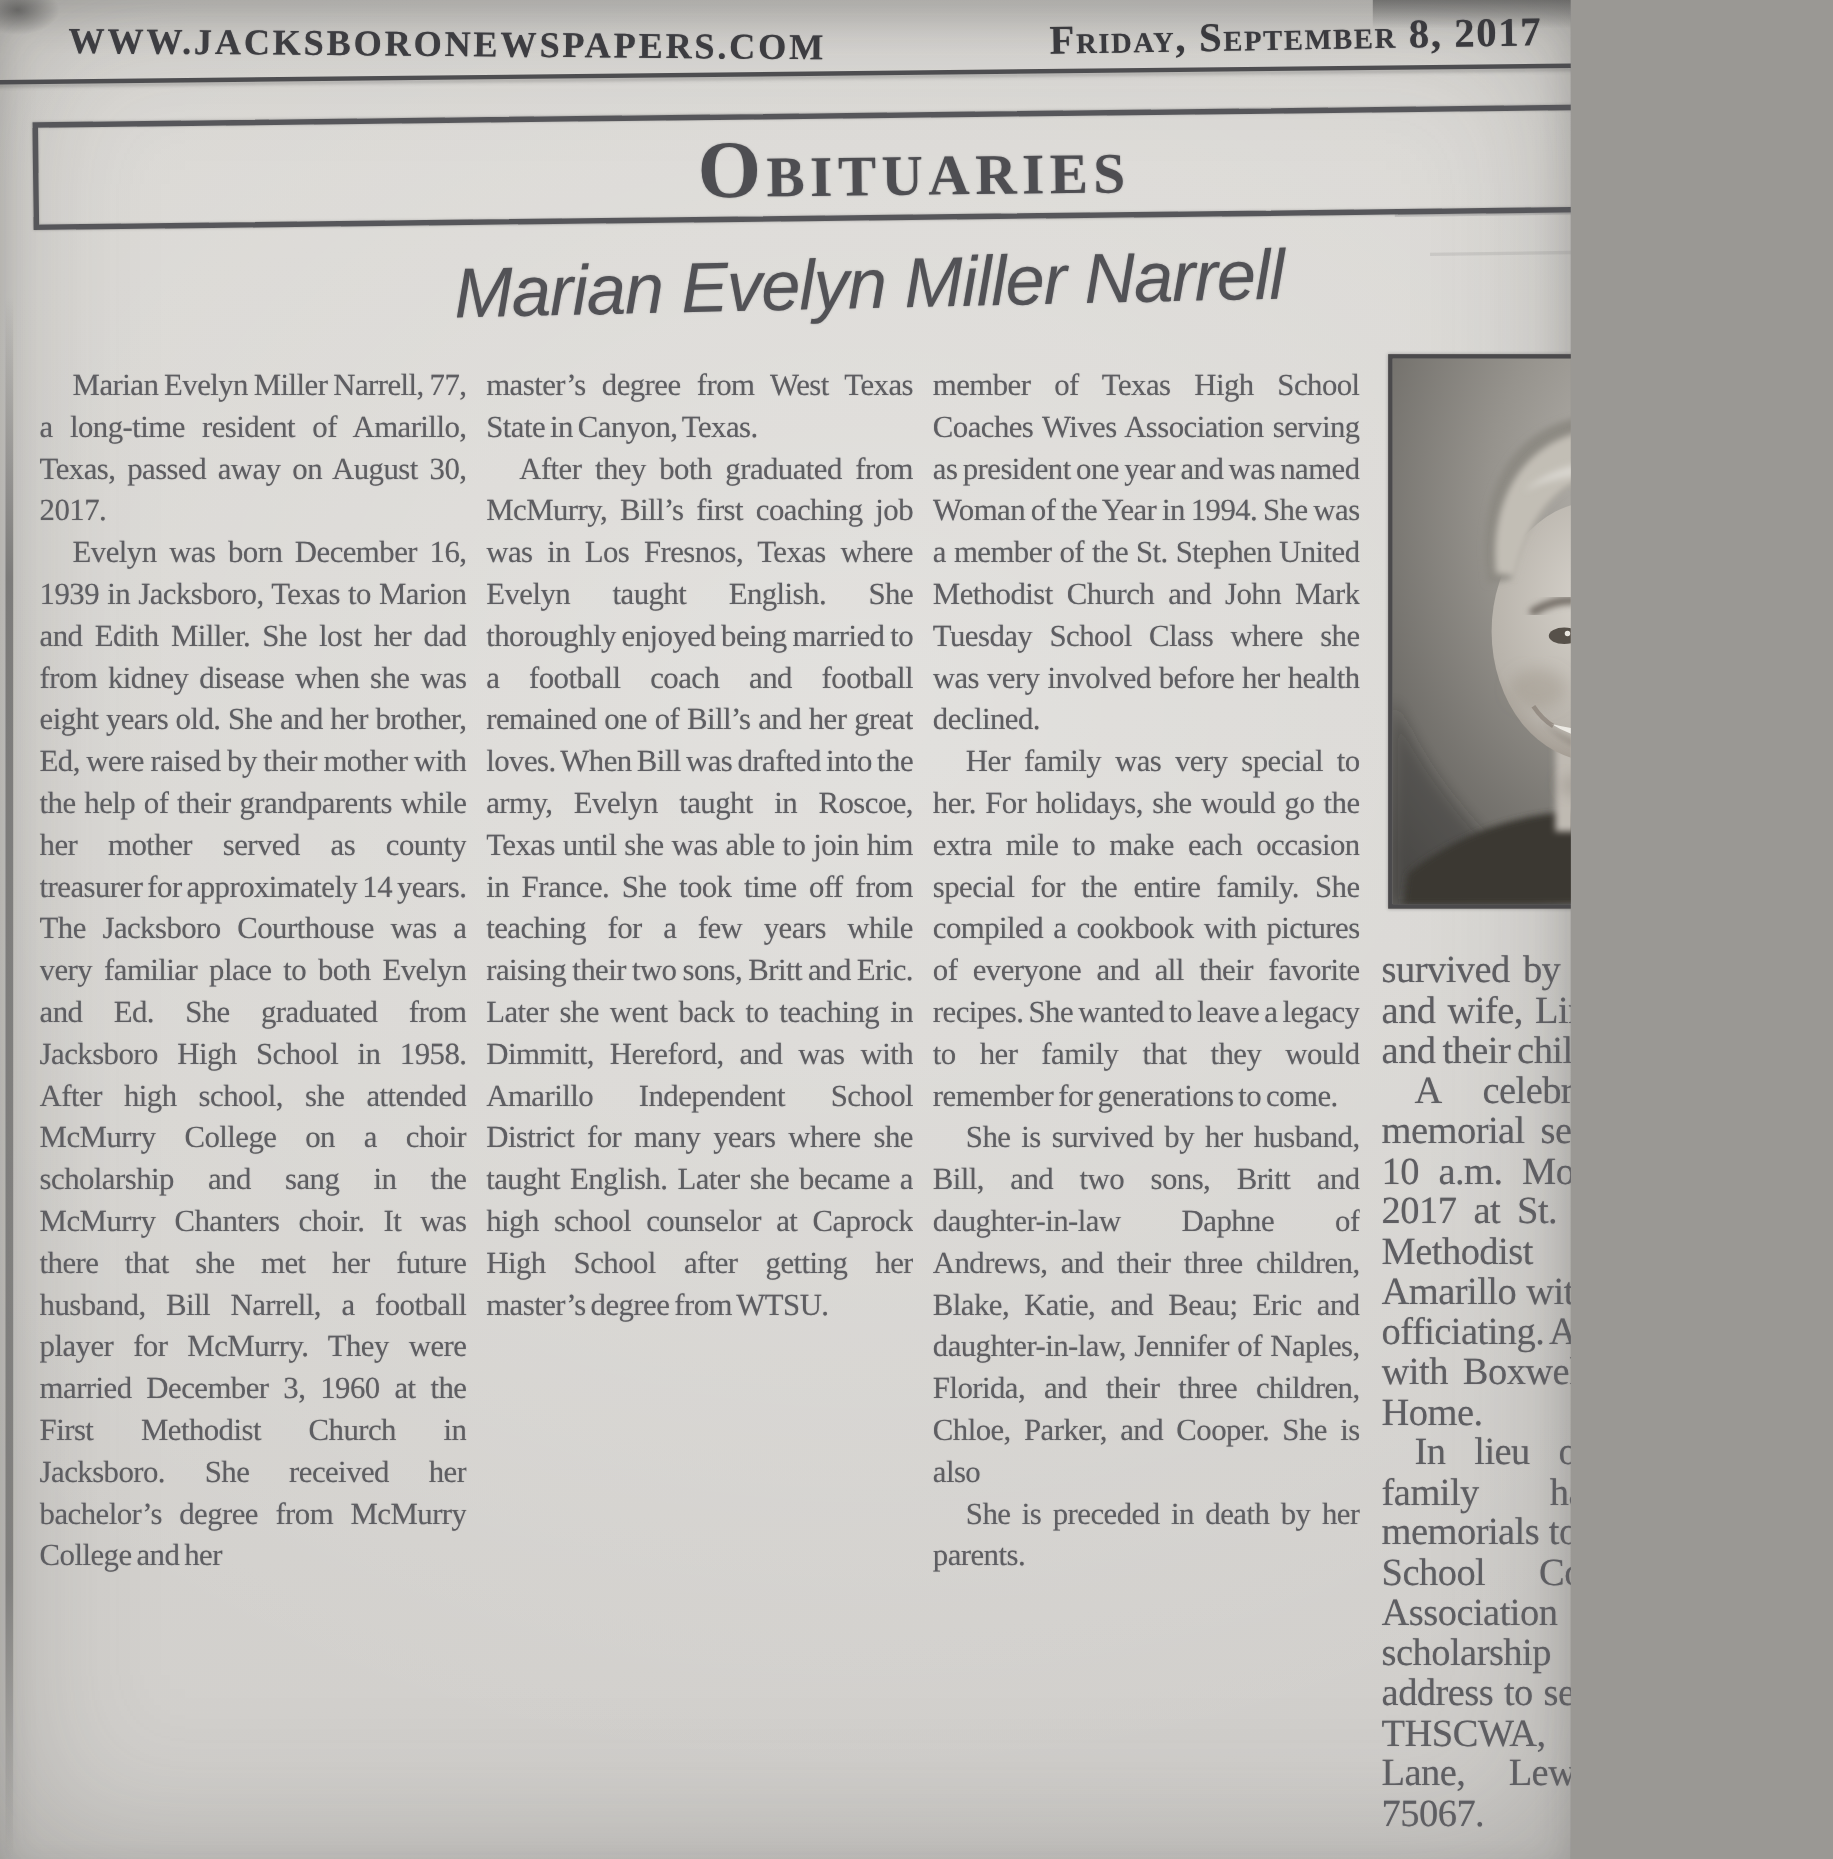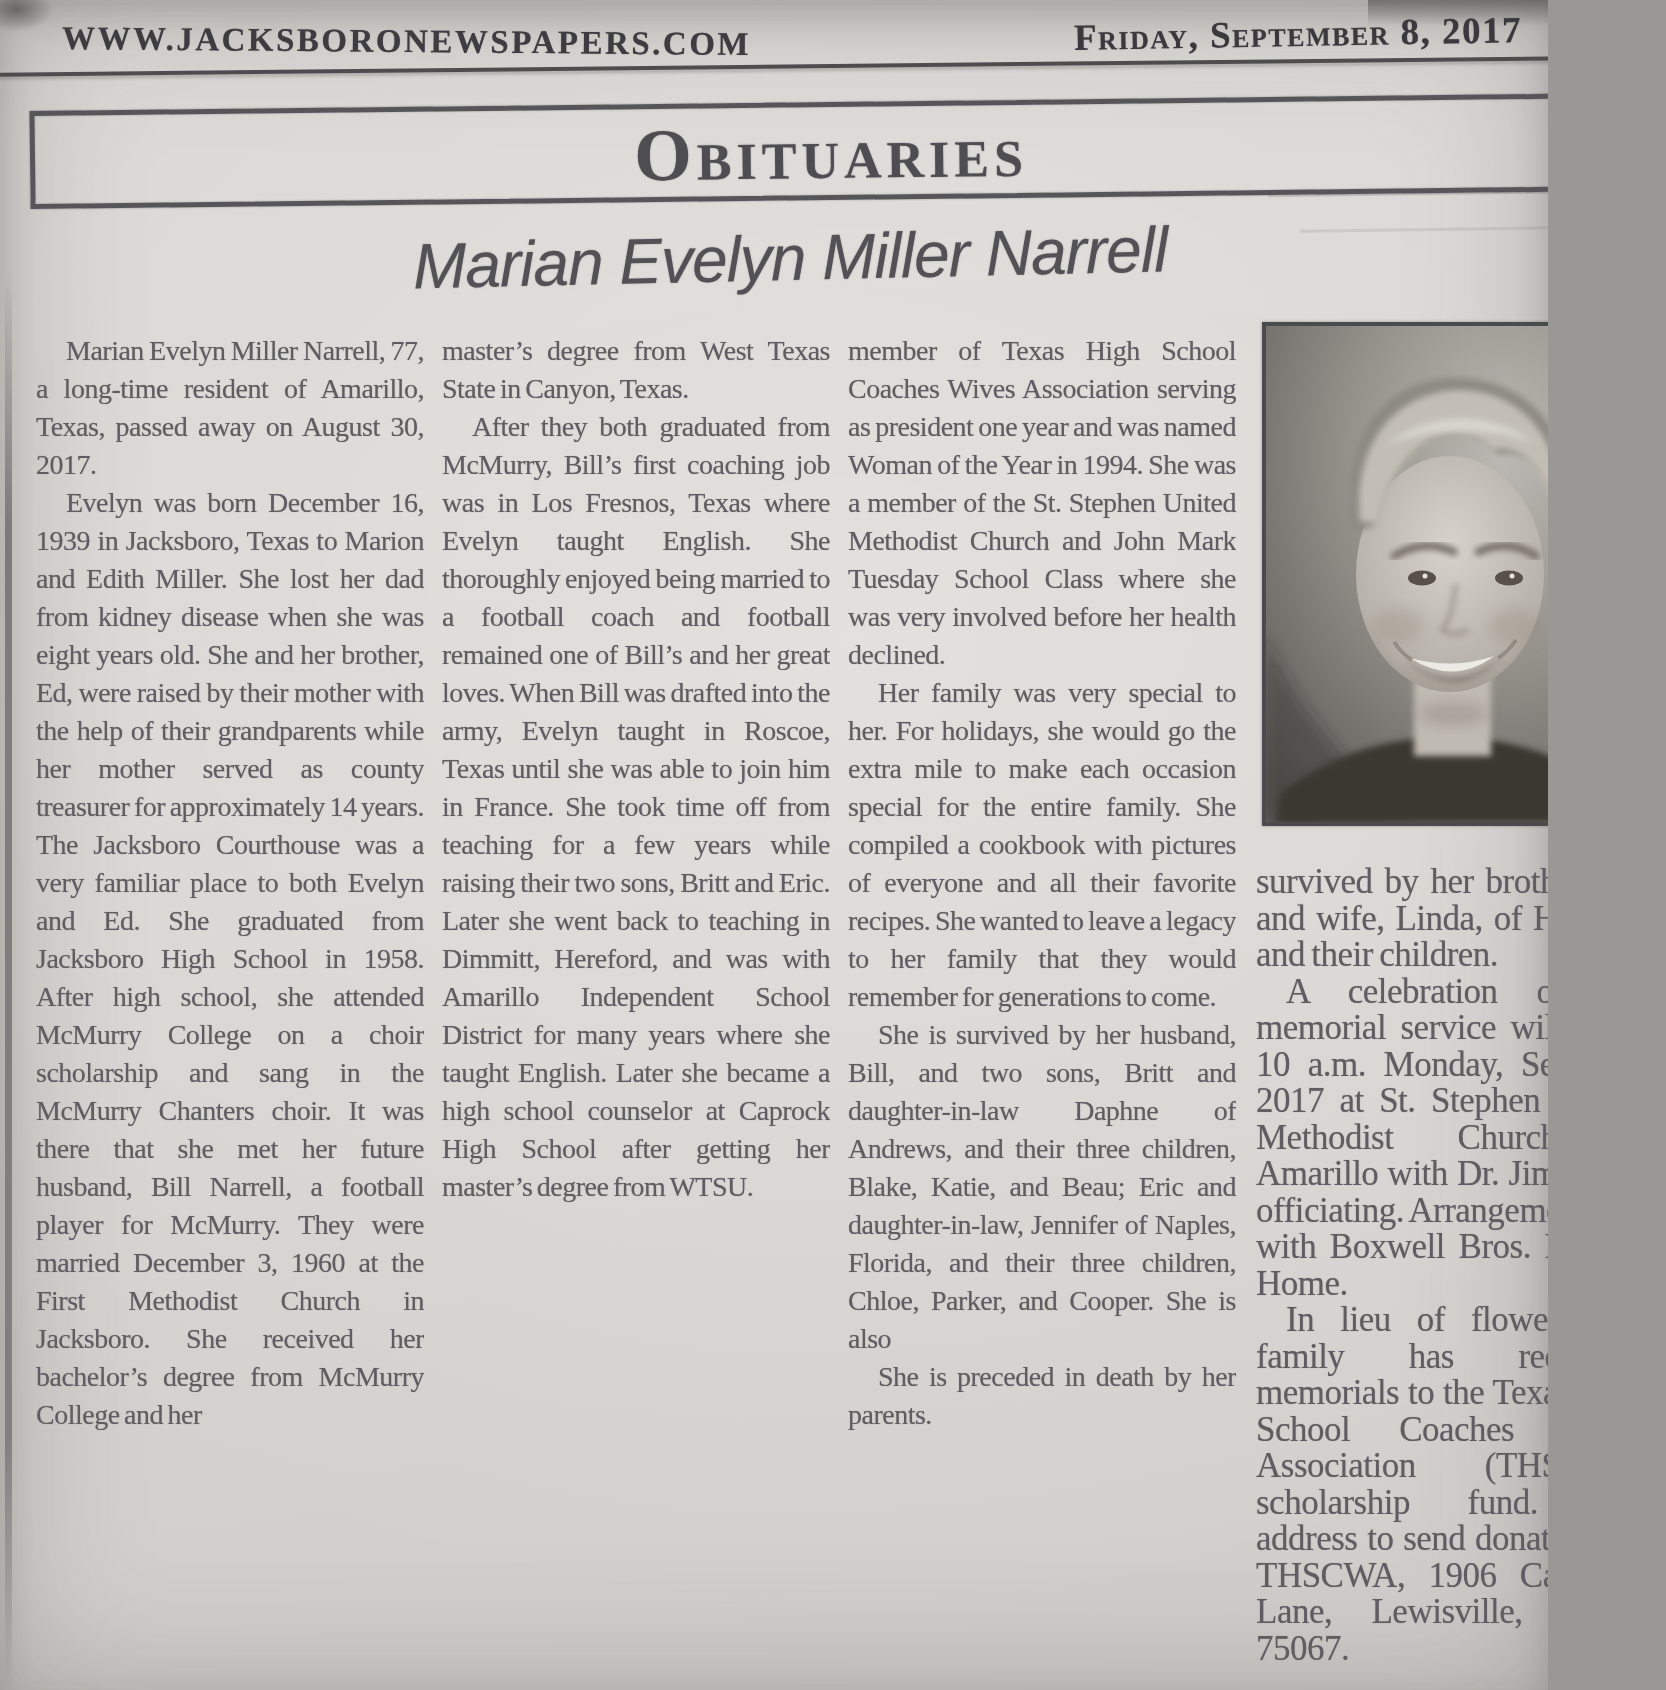--- a/index.html
+++ b/index.html
@@ -1,17 +1,17 @@
 <!DOCTYPE html>
 <html><head>
 <meta charset="utf-8">
 <style>
   html,body{margin:0;padding:0;background:#9a9894;}
   .page{
-    position:relative;width:1548px;height:1690px;overflow:hidden;
+    position:relative;width:1428px;height:1690px;overflow:hidden;
     background:
       radial-gradient(130% 95% at 55% 38%, rgba(255,255,255,0.28), rgba(0,0,0,0) 62%),
       linear-gradient(173deg,#dad8d4 0%,#d6d4d0 55%,#d0cecb 100%);
     box-shadow: inset 0 0 140px rgba(62,60,57,0.28), inset 0 16px 34px rgba(45,45,45,0.20);
     font-family:"Liberation Sans",sans-serif;
   }
   
   .edge-left{position:absolute;left:5px;top:270px;bottom:0;width:7px;
     background:linear-gradient(to bottom,rgba(70,70,70,0),rgba(70,70,70,.55) 18%,rgba(70,70,70,.48) 82%,rgba(70,70,70,0));}
   .smudge-tl{position:absolute;left:0;top:0;width:90px;height:46px;

